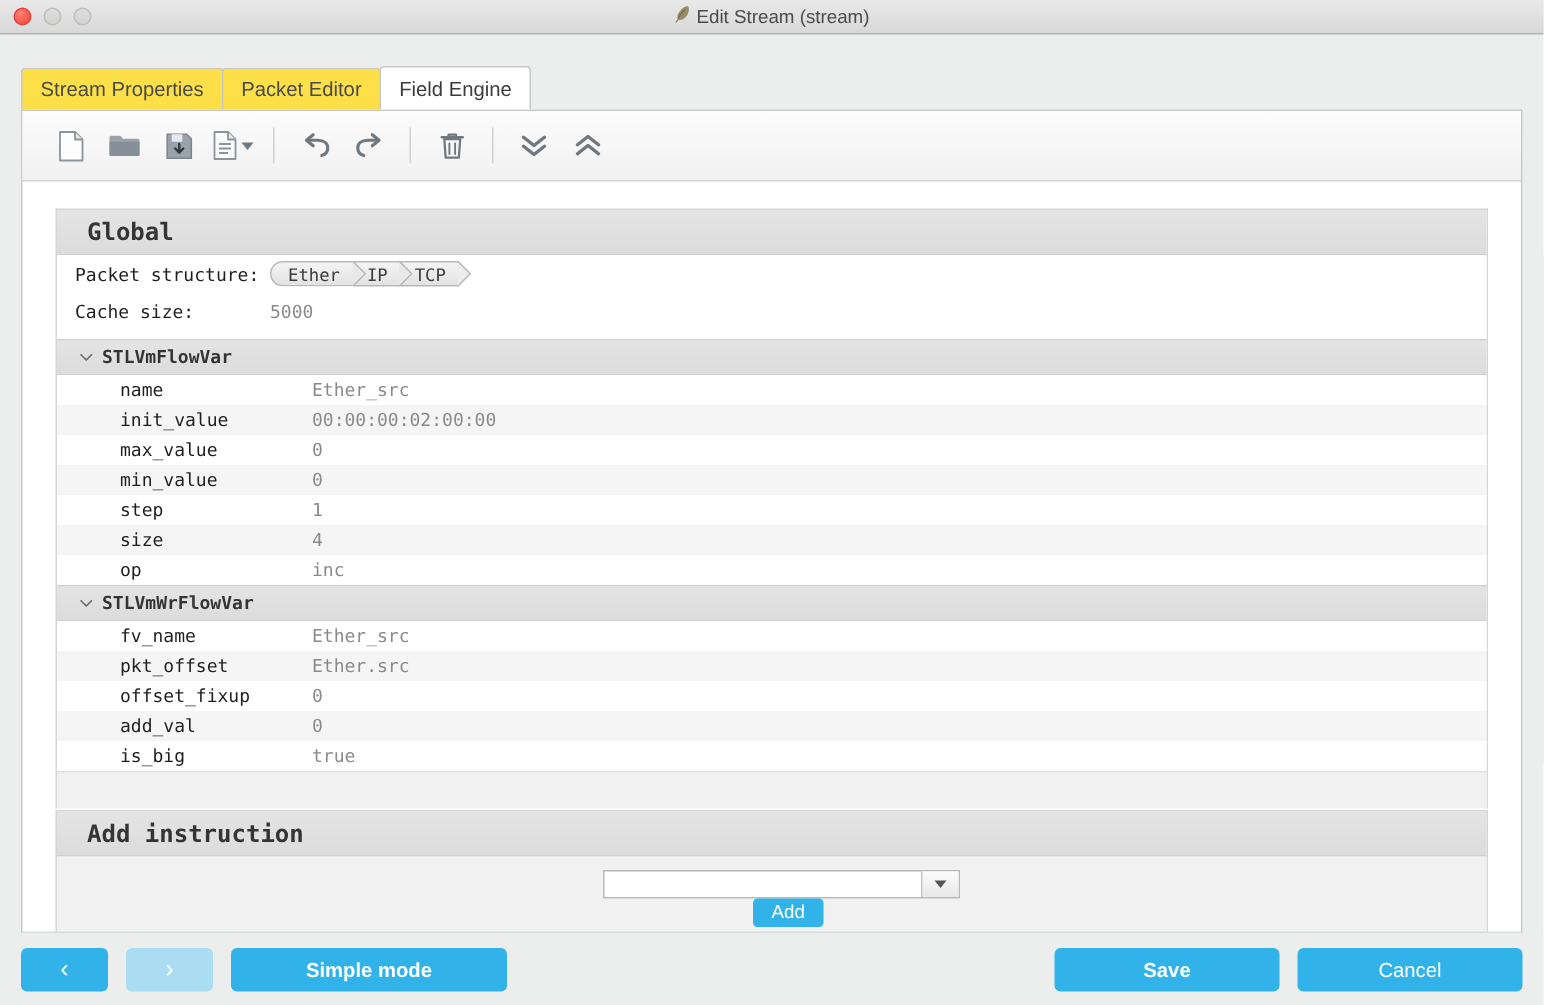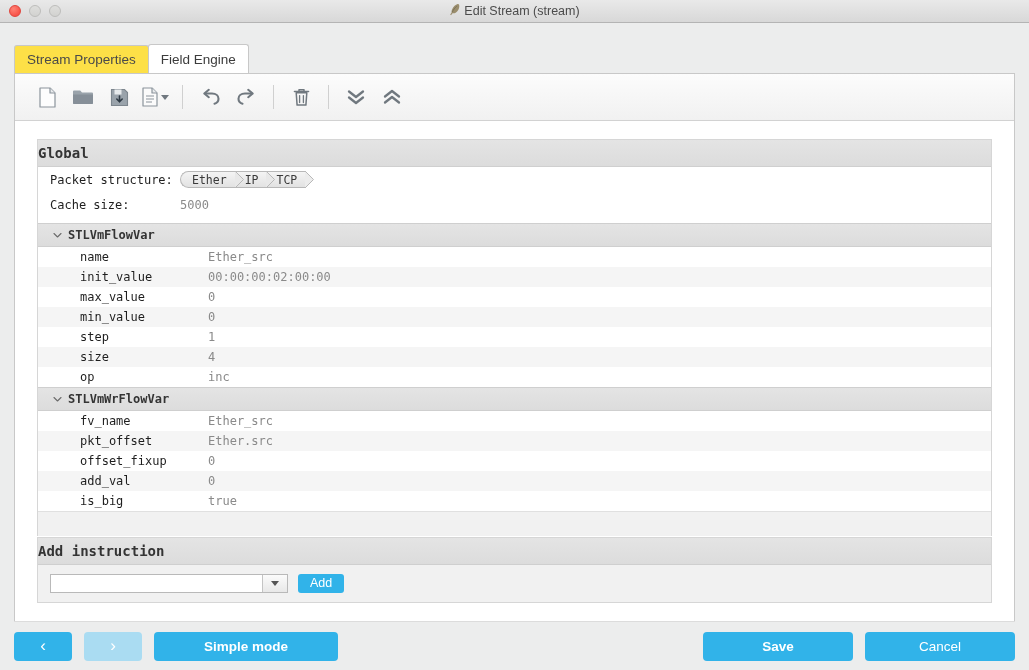--- a/index.html
+++ b/index.html
@@ -144,24 +144,24 @@
   .panel {
     border: 1px solid #d6d6d6;
     border-bottom: none;
     background: #fff;
   }
 
   .sec-header {
     background: linear-gradient(to bottom, #e4e4e4 0%, #dcdcdc 100%);
     border-bottom: 1px solid #cfcfcf;
     font-family: "DejaVu Sans Mono", "Liberation Mono", monospace;
-    font-size: 14px;
+    font-size: 16px;
     font-weight: bold;
     color: #343434;
-    padding: 5px 0 5px 0;
+    padding: 5px 0 5px 20px;
     letter-spacing: 0px;
   }
 
   .grp-header {
     background: linear-gradient(to bottom, #e4e4e4 0%, #dcdcdc 100%);
     border-top: 1px solid #cfcfcf;
     border-bottom: 1px solid #cfcfcf;
     font-family: "DejaVu Sans Mono", "Liberation Mono", monospace;
     font-size: 12px;
     font-weight: bold;
@@ -266,20 +266,21 @@
     margin-top: 1px;
     border: 1px solid #d6d6d6;
     background: #f1f1f1;
   }
   .addpanel .sec-header { border-bottom: 1px solid #cfcfcf; }
   .addrow {
     display: flex;
     align-items: center;
     padding: 9px 0 9px 12px;
     background: #f1f1f1;
+    flex-direction: column;
   }
   .combo {
     width: 238px;
     height: 19px;
     display: flex;
     align-items: stretch;
     border: 1px solid #b9b9b9;
     background: #fff;
     box-sizing: border-box;
   }
@@ -384,20 +385,21 @@
       <svg width="11" height="13" viewBox="0 0 11 13">
         <path d="M8.6 1.1C6.6 1.6 4.4 3.6 3.3 5.9 2.6 7.4 2.4 8.6 2.7 9.6l-1.5 2 .8.6 1.5-2c1 .4 2.2.1 3.5-.8C9 8 10.3 5.6 10.3 3.2c0-1.5-.5-2.4-1.7-2.1z" fill="#9a8d6c"></path>
         <path d="M3.3 9.2C4.1 7 5.9 4.6 7.8 3.2" stroke="#6d6450" stroke-width=".7" fill="none"></path>
       </svg>
     </span><span>Edit Stream (stream)</span>
   </div>
 </div>
 
 <div class="tabstrip">
   <div class="tab"><span>Stream Properties</span></div>
+  <div class="tab"><span>Packet Editor</span></div>
   <div class="tab active"><span>Field Engine</span></div>
 </div>
 
 <div class="card">
 
   <div class="toolbar">
 
     <div class="tbtn">
       <span>
         <svg width="17" height="21" viewBox="0 0 17 21">

